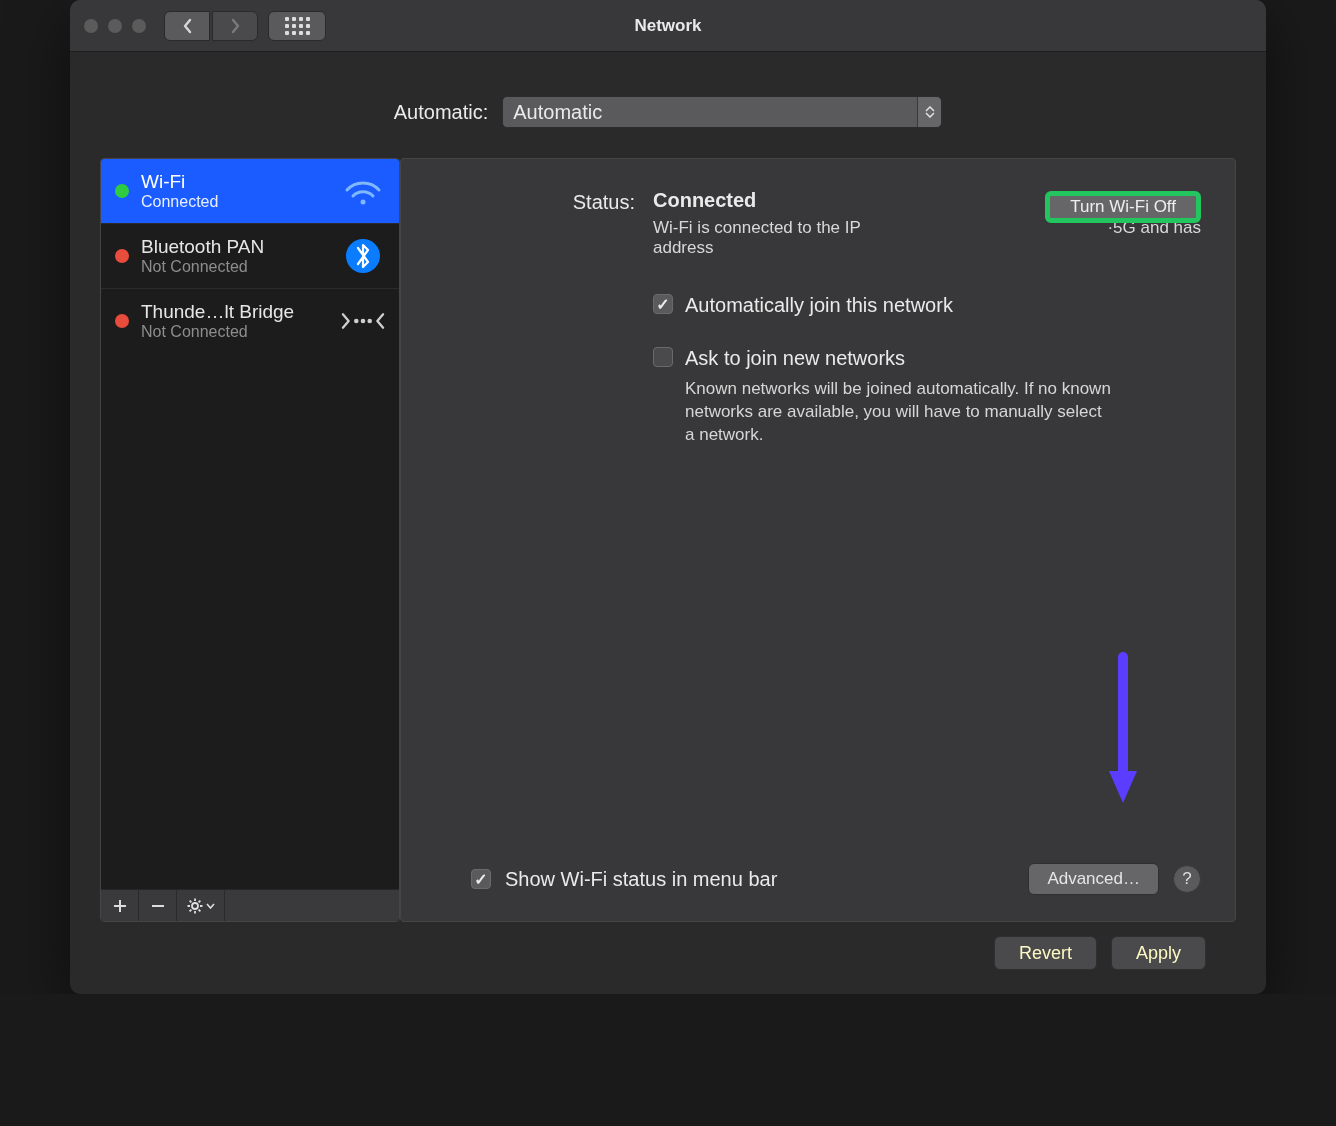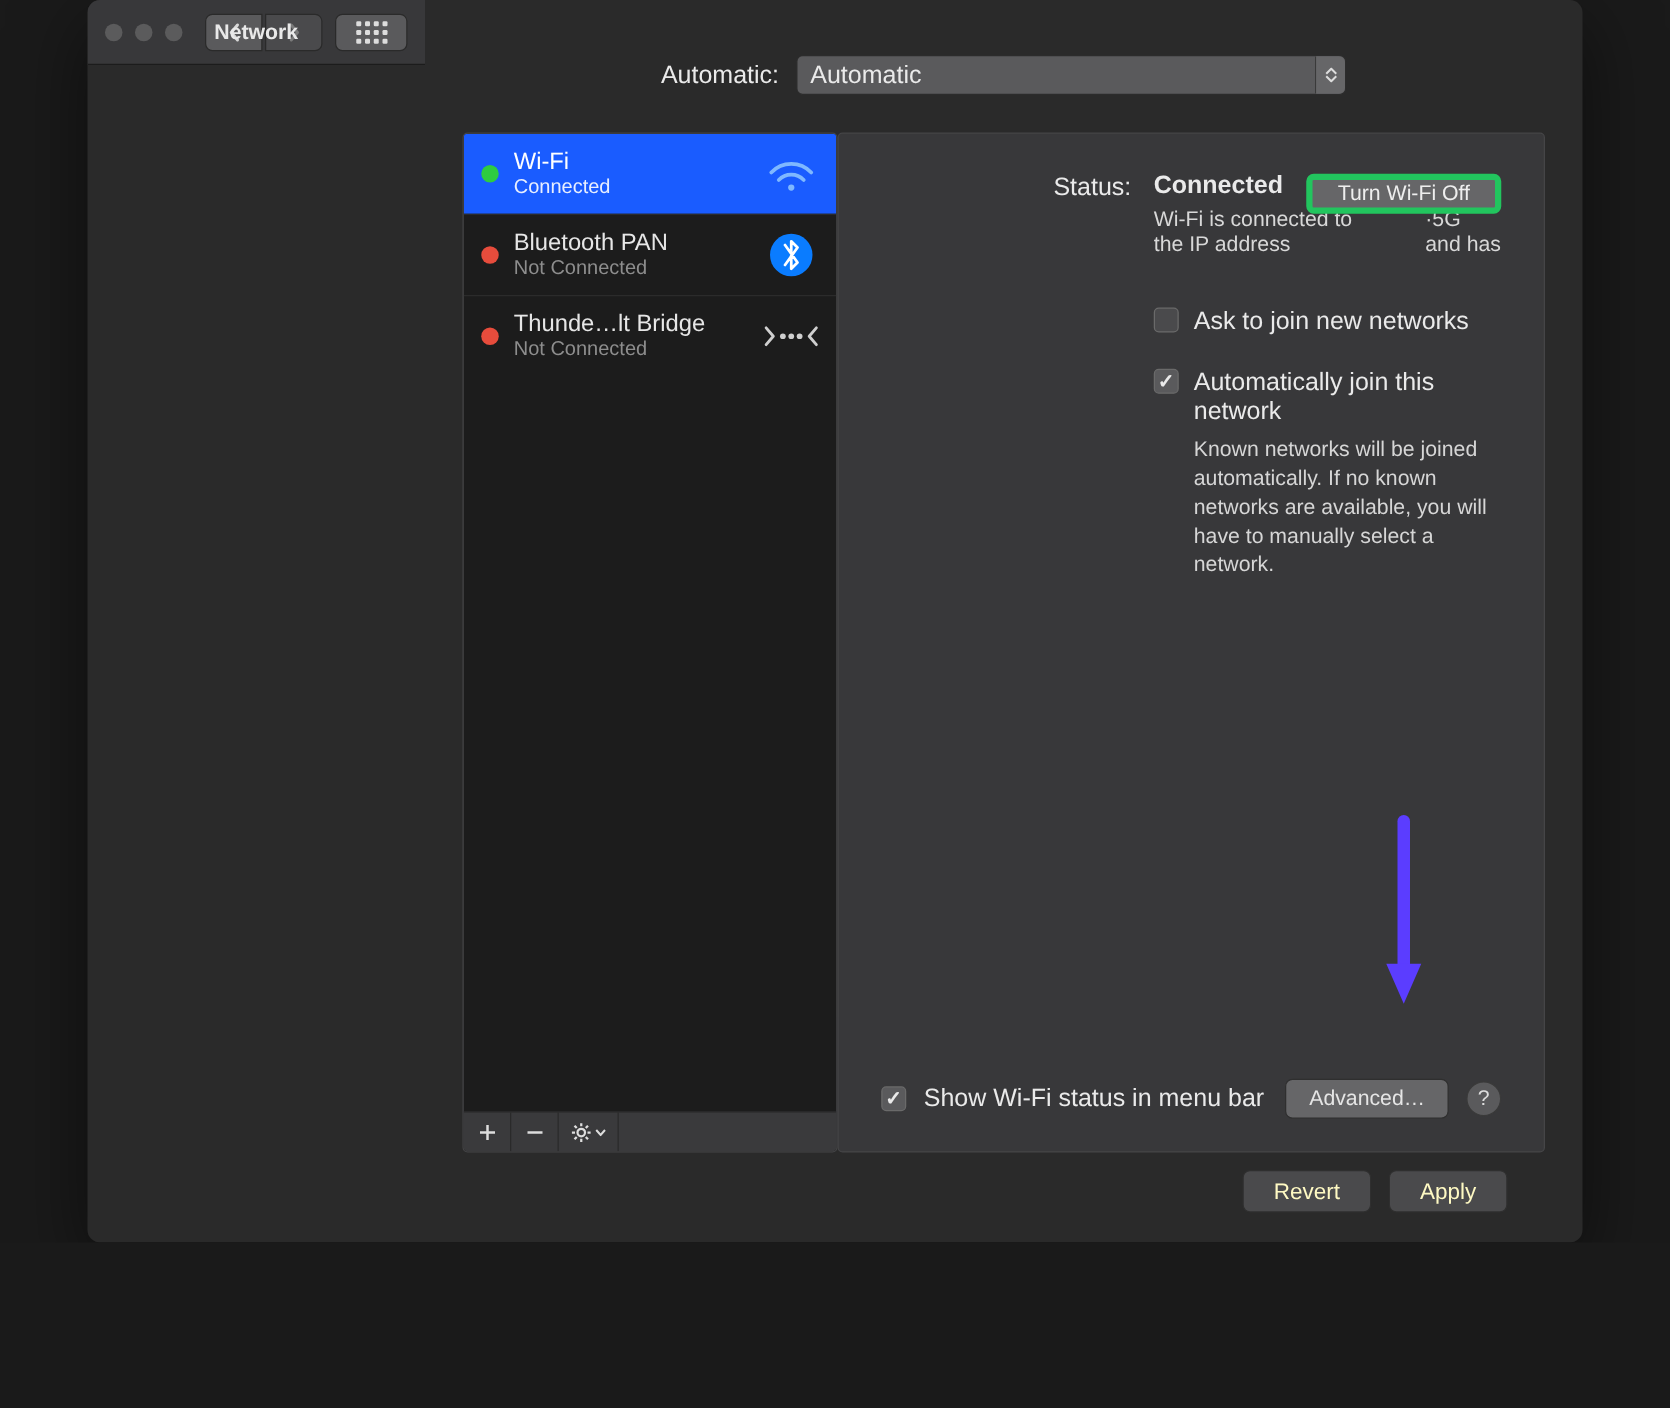--- a/index.html
+++ b/index.html
@@ -12,20 +12,21 @@
     padding: 0;
   }
   .window {
     width: 1196px;
     height: 994px;
     background: #2a2a2a;
     border-radius: 10px;
     box-shadow: 0 20px 60px rgba(0,0,0,0.5);
     overflow: hidden;
     display: flex;
+    flex-direction: column;
   }
   
   .titlebar {
     height: 52px;
     background: #38383a;
     display: flex;
     align-items: center;
     padding: 0 14px;
     border-bottom: 1px solid #1c1c1c;
     position: relative;
@@ -139,21 +140,21 @@
   }
   .checkbox.checked { background:#5a5a5c; }
   .checkbox.checked::after { content:"✓"; color:#eaeaea; font-size:16px; font-weight:bold; }
   .check-label { color:#eaeaea; font-size:20px; }
   .check-help { margin-left:250px; margin-top:8px; color:#d6d6d6; font-size:17px; line-height:1.35; max-width:430px; }
 
   .annotation-arrow {
     position:absolute; right:92px; bottom:110px;
   }
 
-  .detail-footer { margin-top:auto; display:flex; align-items:center; gap:14px; }
+  .detail-footer { margin-top:auto; display:flex; align-items:center; gap:14px;margin-left:36px; }
   .adv-btn {
     margin-left:auto; background:#666668; color:#e5e5e5; border:1px solid #2f2f2f; border-radius:6px;
     height:32px; padding:0 18px; font-size:17px;
   }
   .help-btn {
     width:28px; height:28px; border-radius:50%; background:#5a5a5c; color:#ddd;
     display:flex; align-items:center; justify-content:center; font-size:17px; border:1px solid #3a3a3a;
   }
 
   
@@ -315,28 +316,28 @@
           <div class="row-content">
             <span class="status-value">Connected</span>
             <div class="status-sub">
               <span style="max-width:210px;">Wi-Fi is connected to the IP address</span>
               <span class="right">·5G and has</span>
             </div>
           </div>
         </div>
 
 
+        <div class="checkbox-row">
+          <div class="checkbox checked"></div>
+          <span class="check-label">Automatically join this network</span>
+        </div>
+
         <div class="checkbox-row" style="margin-top:30px;">
           <div class="checkbox"></div>
           <span class="check-label">Ask to join new networks</span>
-        </div>
-
-        <div class="checkbox-row">
-          <div class="checkbox checked"></div>
-          <span class="check-label">Automatically join this network</span>
         </div>
         <div class="check-help">Known networks will be joined automatically. If no known networks are available, you will have to manually select a network.</div>
 
         <svg class="annotation-arrow" width="40" height="160" viewBox="0 0 40 160">
           <line x1="20" y1="6" x2="20" y2="128" stroke="#5b3dff" stroke-width="10" stroke-linecap="round"></line>
           <path d="M6 120 L20 152 L34 120 Z" fill="#5b3dff"></path>
         </svg>
 
         <div class="detail-footer">
           <div class="checkbox checked"></div>

